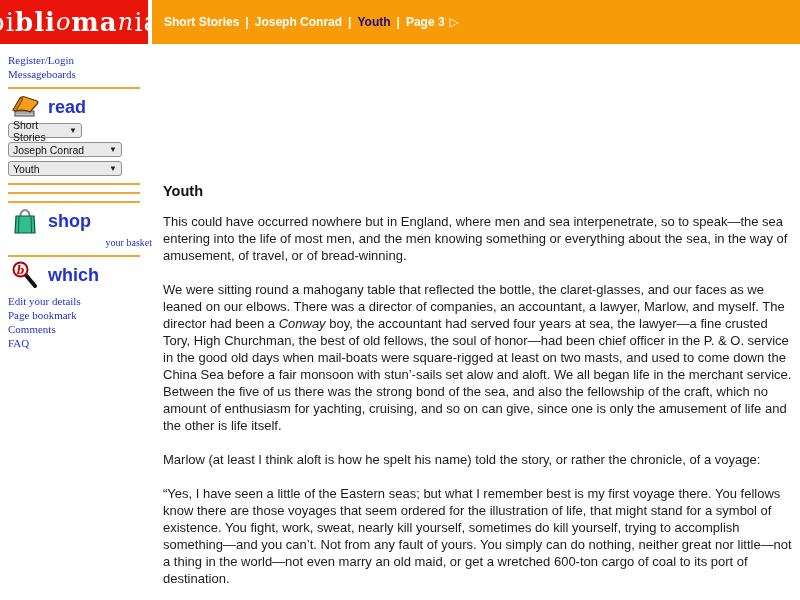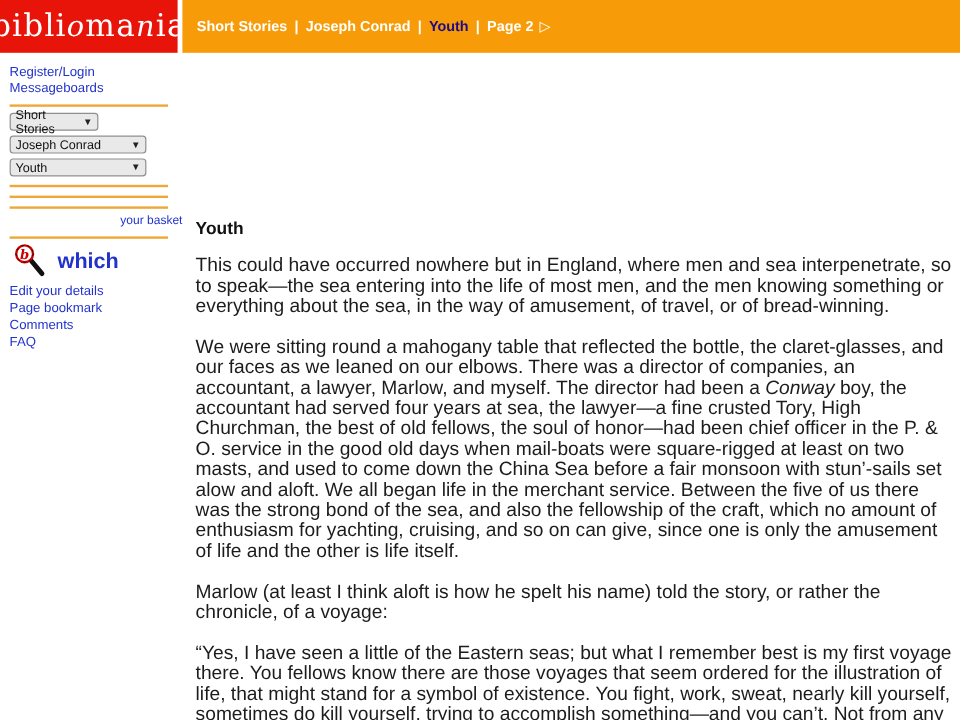--- a/index.html
+++ b/index.html
@@ -4,52 +4,52 @@
 <style>
   * { margin:0; padding:0; box-sizing:border-box; }
   html,body { width:800px; height:600px; overflow:hidden; background:#fff;
     font-family:"Liberation Sans", sans-serif; }
 
   
   .logo-block { position:absolute; left:0; top:0; width:148px; height:44px;
     background:#E91409; color:#fff; display:flex; align-items:center; justify-content:center;
     font-family:"DejaVu Serif", serif; font-size:26px; letter-spacing:1px; cursor:pointer; }
   .logo-block .lg-n { font-weight:300; }
-  .logo-block .lg-b { font-weight:normal; }
+  .logo-block .lg-b { font-weight:bold; }
   .logo-block .lg-i { font-style:italic; font-weight:300; font-size:24px; }
 
   .topbar { position:absolute; left:152px; top:0; width:648px; height:44px;
     background:#F79C08; display:flex; align-items:center; padding-left:12px;
     font-size:12px; font-weight:bold; color:#fff; }
   .topbar .crumb { color:#fff; cursor:pointer; }
   .topbar .crumb-sep { margin:0 6px; color:#fff; }
   .topbar .crumb-active { color:#1B0B86; cursor:pointer; }
   .topbar .next-arrow { margin-left:5px; font-weight:normal; font-size:12px; cursor:pointer; }
 
   
   .sidebar { position:absolute; left:0; top:44px; width:152px; padding:8px 0 0 8px; }
   .side-link { color:#2233CC; font-size:11px; line-height:11px; margin-top:3px;
-    text-decoration:none; display:block; cursor:pointer; }
+    text-decoration:none; display:block; cursor:pointer;font-family:Liberation Serif, serif; }
   .side-divider { height:0; border-top:2px solid #EFA838; width:132px; margin:7px 0 5px 0; }
   .side-section { display:flex; align-items:center; margin:3px 0 3px 0; height:26px; cursor:pointer; }
   .side-section .icon { width:34px; display:flex; justify-content:center; }
   .side-label { color:#2233CC; font-size:18px; font-weight:bold; margin-left:6px; }
   .basket-link { font-size:10px; margin:0 0 2px 0;text-align:right; }
 
   .dropdown { background:#E9E9E9; border:1px solid #8F8F8F; border-radius:3px;
     height:15px; display:flex; align-items:center; justify-content:space-between;
     padding:0 4px; font-size:10.5px; color:#111; margin:0 0 4px 0; cursor:pointer; }
   .dd-w1 { width:74px; }
   .dd-w2 { width:114px; }
   .dd-arrow { font-size:8px; color:#222; }
 
   
   .main { position:absolute; left:163px; top:183px; width:632px; color:#1C1C1C; }
   .main h1 { font-size:14.5px; font-weight:bold; color:#111; margin-bottom:14px; }
-  .main p { font-size:16px; line-height:17px; margin-bottom:17px; }
+  .main p { font-size:13px; line-height:17px; margin-bottom:17px; }
   .main p .ital { font-style:italic; }
 </style>
 </head>
 <body>
 
 <div class="logo-block">
   <span class="lg-n">bi</span>
     <span class="lg-b">bli</span>
     <span class="lg-i">o</span>
     <span class="lg-b">ma</span>
@@ -57,30 +57,41 @@
     <span class="lg-n">ia</span>
 </div>
 
 <div class="topbar">
   <span class="crumb">Short Stories</span>
   <span class="crumb-sep">|</span>
   <span class="crumb">Joseph Conrad</span>
   <span class="crumb-sep">|</span>
   <span class="crumb-active">Youth</span>
   <span class="crumb-sep">|</span>
-  <span>Page 2</span>
+  <span>Page 3</span>
   <span class="next-arrow">▷</span>
 </div>
 
 <div class="sidebar">
   <a class="side-link">Register/Login</a>
   <a class="side-link">Messageboards</a>
 
   <div class="side-divider"></div>
 
+  <div class="side-section">
+    <span class="icon">
+      <svg width="30" height="24" viewBox="0 0 30 24">
+        <rect x="5" y="16" width="19" height="5" fill="#C9C9C9" stroke="#444" stroke-width="1"></rect>
+        <line x1="6" y1="18" x2="23" y2="18" stroke="#777" stroke-width="0.8"></line>
+        <path d="M3 15 L10 3 Q12 1 15 2 L27 6 Q29 7 27 9 L20 17 Q14 14 5 16 Z" fill="#F79C1B" stroke="#5a3a00" stroke-width="1.2"></path>
+        <path d="M3 15 L10 3 L13 4 L6 16 Z" fill="#D97E06" stroke="#5a3a00" stroke-width="0.8"></path>
+      </svg>
+    </span>
+    <span class="side-label">read</span>
+  </div>
 
   <div class="dropdown dd-w1">
     <span>Short Stories</span>
     <span class="dd-arrow">▼</span>
   </div>
   <div class="dropdown dd-w2">
     <span>Joseph Conrad</span>
     <span class="dd-arrow">▼</span>
   </div>
   <div class="dropdown dd-w2">
@@ -89,20 +100,31 @@
   </div>
 
   <div class="side-divider"></div>
 
 
   <div class="side-divider"></div>
 
 
   <div class="side-divider"></div>
 
+  <div class="side-section">
+    <span class="icon">
+      <svg width="28" height="27" viewBox="0 0 28 27">
+        <path d="M9 9 Q10 2 14 2 Q18 2 19 9" fill="none" stroke="#8a8a8a" stroke-width="2.2"></path>
+        <path d="M5 8 L23 8 L24 25 L4 25 Z" fill="#2FBE8F" stroke="#14543e" stroke-width="1.2"></path>
+        <line x1="8" y1="8" x2="7.4" y2="25" stroke="#14543e" stroke-width="0.9"></line>
+        <line x1="20" y1="8" x2="20.6" y2="25" stroke="#14543e" stroke-width="0.9"></line>
+      </svg>
+    </span>
+    <span class="side-label">shop</span>
+  </div>
   <a class="side-link basket-link">your basket</a>
 
   <div class="side-divider"></div>
 
   <div class="side-section">
     <span class="icon">
       <svg width="28" height="28" viewBox="0 0 28 28">
         <line x1="14" y1="13" x2="24" y2="25" stroke="#111" stroke-width="4" stroke-linecap="round"></line>
         <circle cx="9.5" cy="8.5" r="7" fill="#fff" stroke="#CC0000" stroke-width="2"></circle>
         <circle cx="9.5" cy="8.5" r="7" fill="none" stroke="#111" stroke-width="0.8" stroke-dasharray="2,3"></circle>

